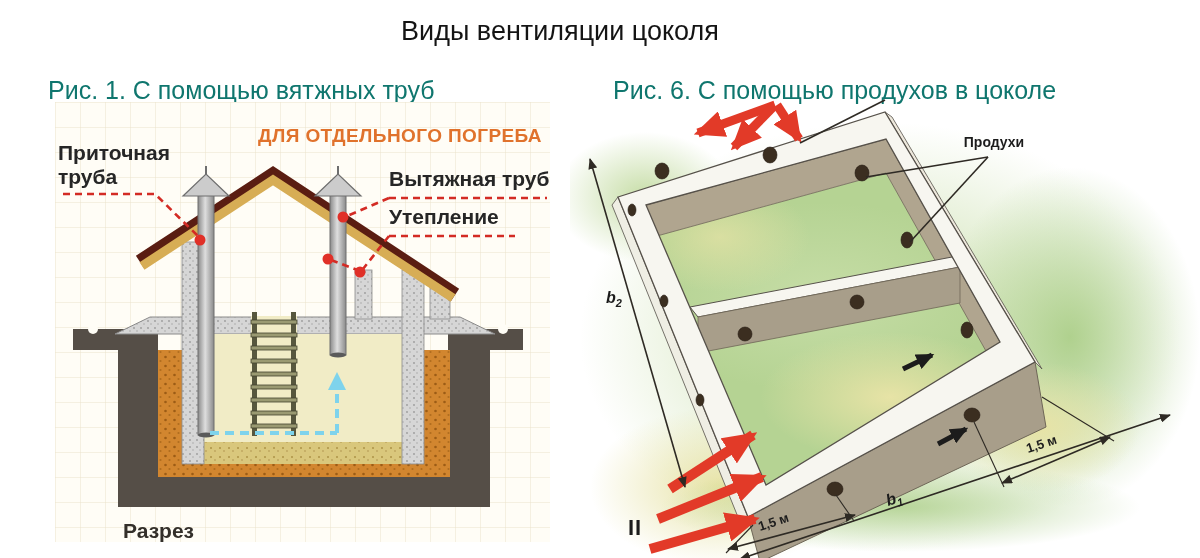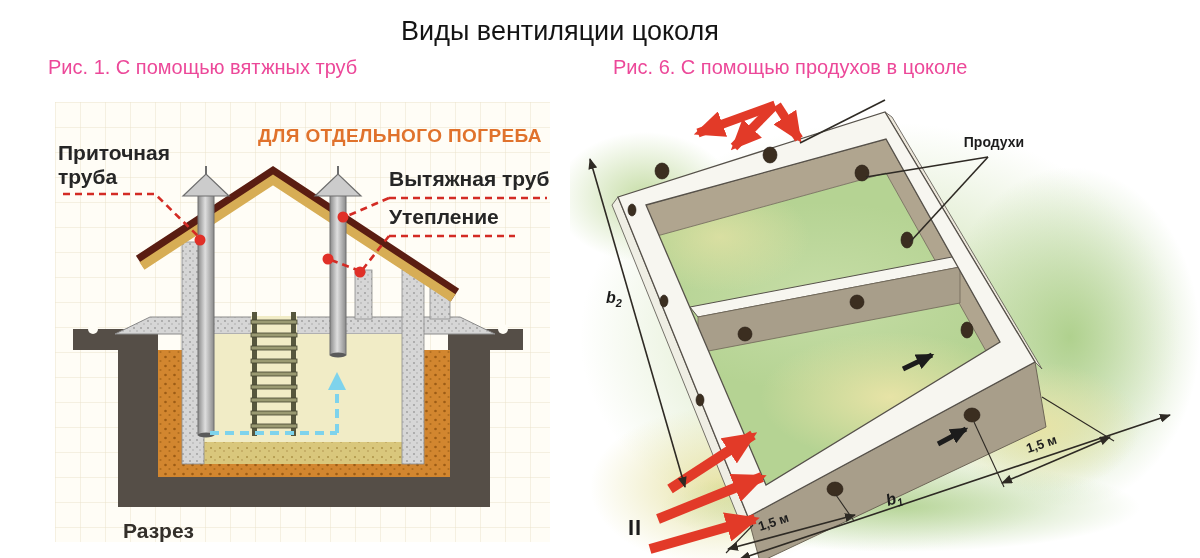--- a/index.html
+++ b/index.html
@@ -1,19 +1,19 @@
 <!DOCTYPE html>
 <html><head>
 <meta charset="utf-8">
 <style>
   html,body{margin:0;padding:0;background:#ffffff;font-family:"Liberation Sans",sans-serif;}
   .stage{position:relative;width:1200px;height:558px;overflow:hidden;background:#ffffff;margin-top:12px;}
   .page-title{position:absolute;left:0;top:4px;width:1120px;text-align:center;
     font-size:27px;color:#141414;}
-  .fig-caption{position:absolute;top:44px;font-size:20px;color:#ec4899;}
+  .fig-caption{position:absolute;top:64px;font-size:25px;color:#0f766e;}
   .cap1{left:48px;}
   .cap2{left:613px;}
   svg{position:absolute;display:block;}
   .fig1{left:55px;top:90px;}
   .fig2{left:570px;top:85px;}
   text{font-family:"Liberation Sans",sans-serif;}
 </style>
 </head>
 <body>
 

